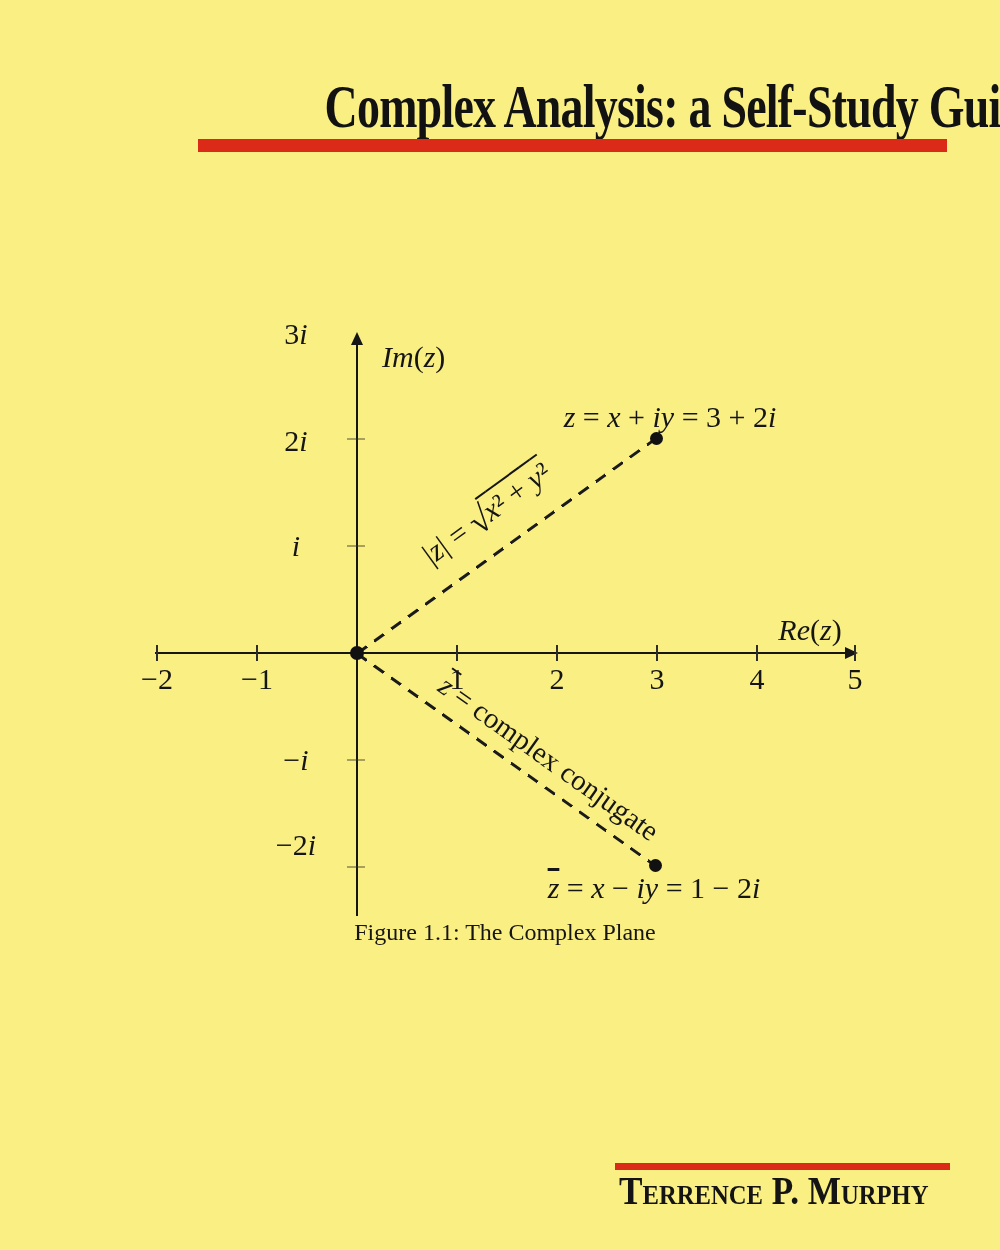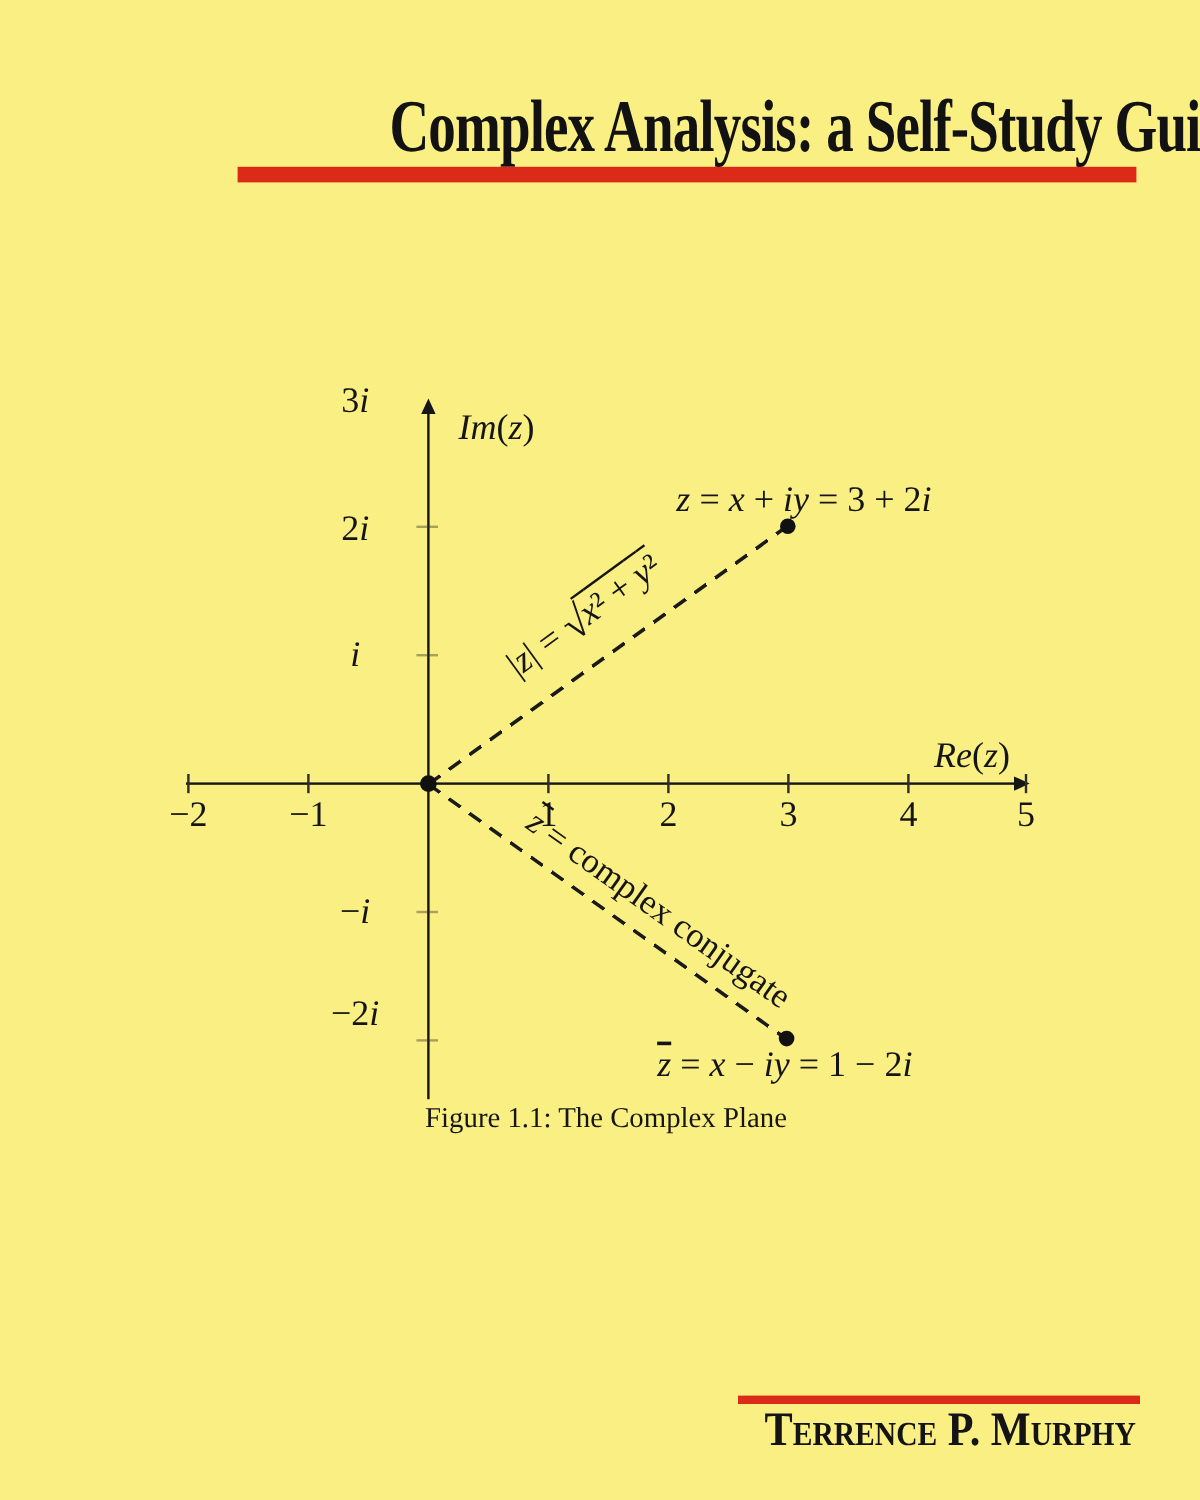--- a/index.html
+++ b/index.html
@@ -32,21 +32,21 @@
   }
   .math{position:absolute;font-size:30px;line-height:34px;white-space:nowrap;}
   .tick-label-x{position:absolute;top:662px;width:60px;text-align:center;font-size:30px;line-height:34px;white-space:nowrap;}
   .tick-label-y{position:absolute;left:246px;width:100px;text-align:center;font-size:30px;line-height:34px;white-space:nowrap;}
   .center{text-align:center;}
   .rot-modulus{left:337px;top:494px;width:300px;transform:rotate(-36deg);transform-origin:center;}
   .rot-conj{left:399px;top:741px;width:300px;font-size:29px;transform:rotate(35.4deg);transform-origin:center;}
   .caption{position:absolute;left:300px;top:906px;width:410px;text-align:center;font-size:24px;line-height:32px;margin-top:10px;}
   
   .rule-author{left:615px;top:1163px;width:335px;height:7px;}
-  .author-wrap{position:absolute;left:598px;top:1170px;width:370px;text-align:right;white-space:nowrap;text-decoration:underline;}
+  .author-wrap{position:absolute;left:598px;top:1170px;width:370px;text-align:left;white-space:nowrap;text-decoration:underline;}
   .author{
     display:inline-block;font-weight:bold;font-variant:small-caps;font-size:40px;line-height:42px;
     transform:scaleX(.88);transform-origin:center;color:#141414;
   }
   
   .seg-u{font-style:normal;}
   .seg-i{font-style:italic;}
   .seg-bar{font-style:italic;text-decoration:overline;}
   .seg-sq{font-style:normal;font-size:1.22em;line-height:1;vertical-align:-.1em;margin-right:-2px;}
   .seg-ri{font-style:italic;display:inline-block;border-top:2px solid #151515;padding-top:2px;line-height:1;}

